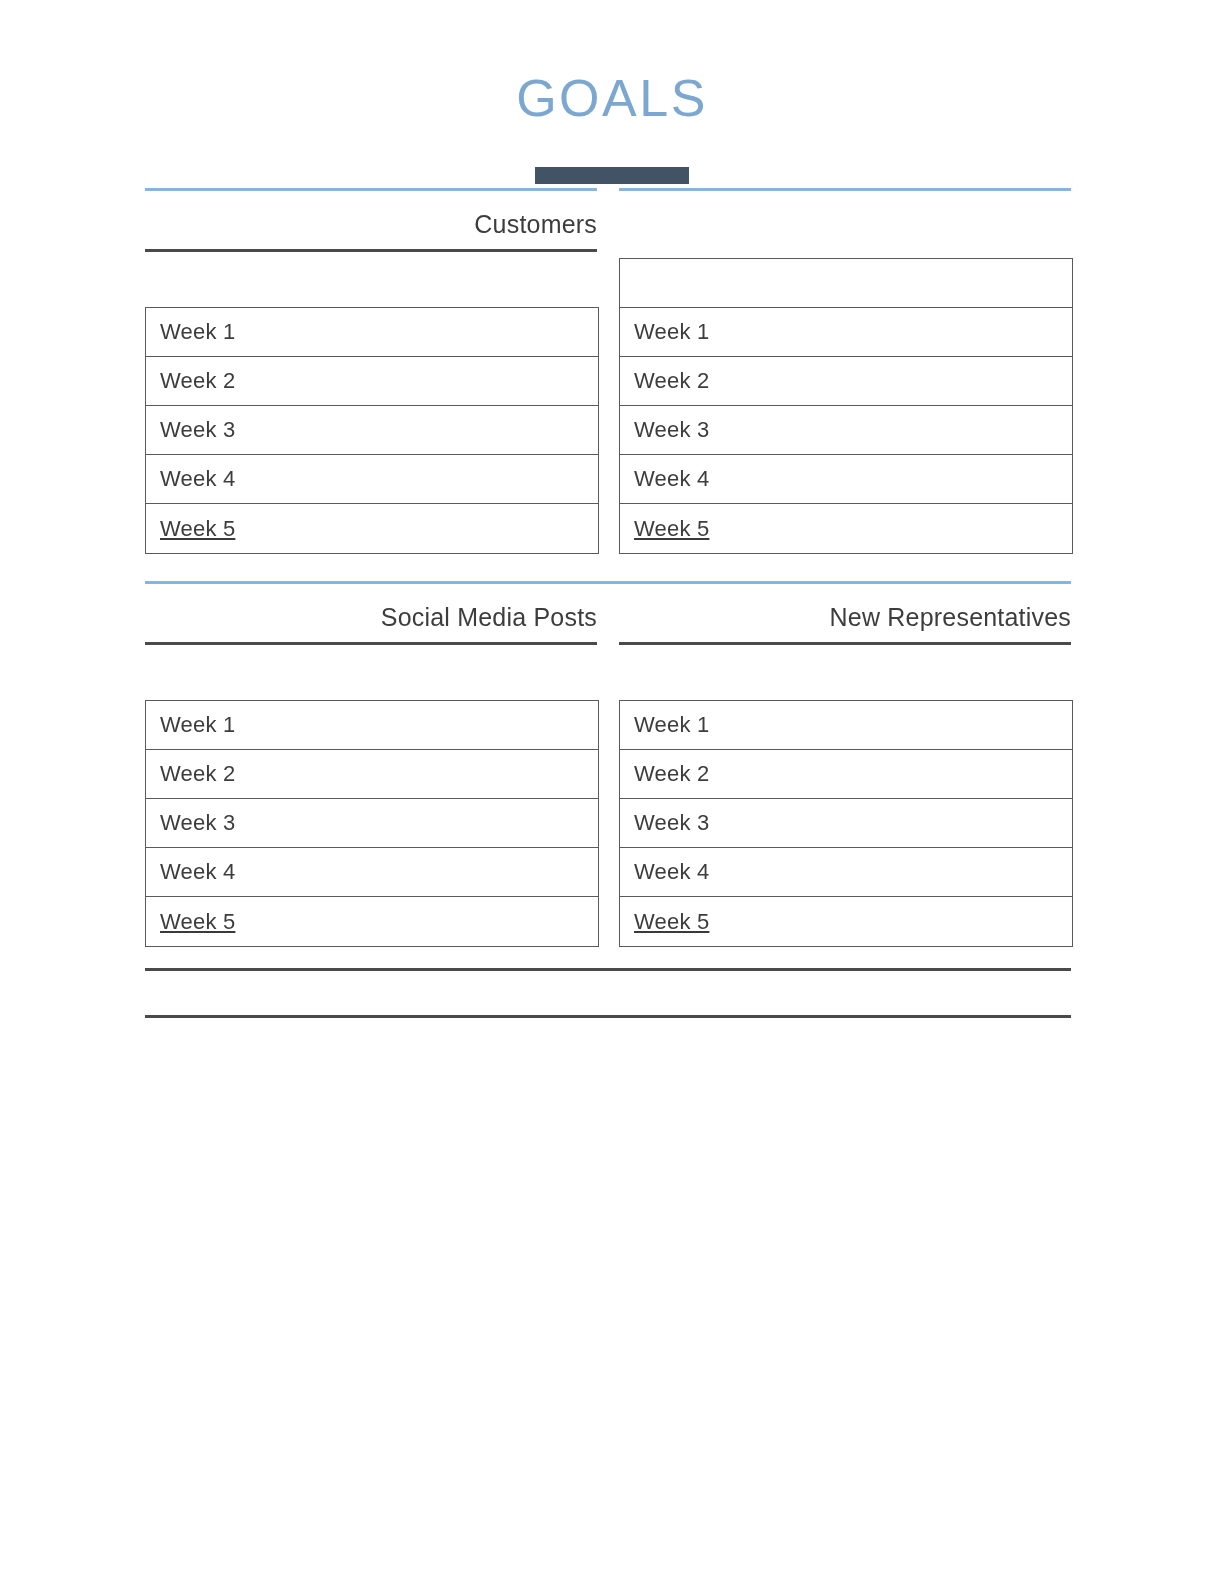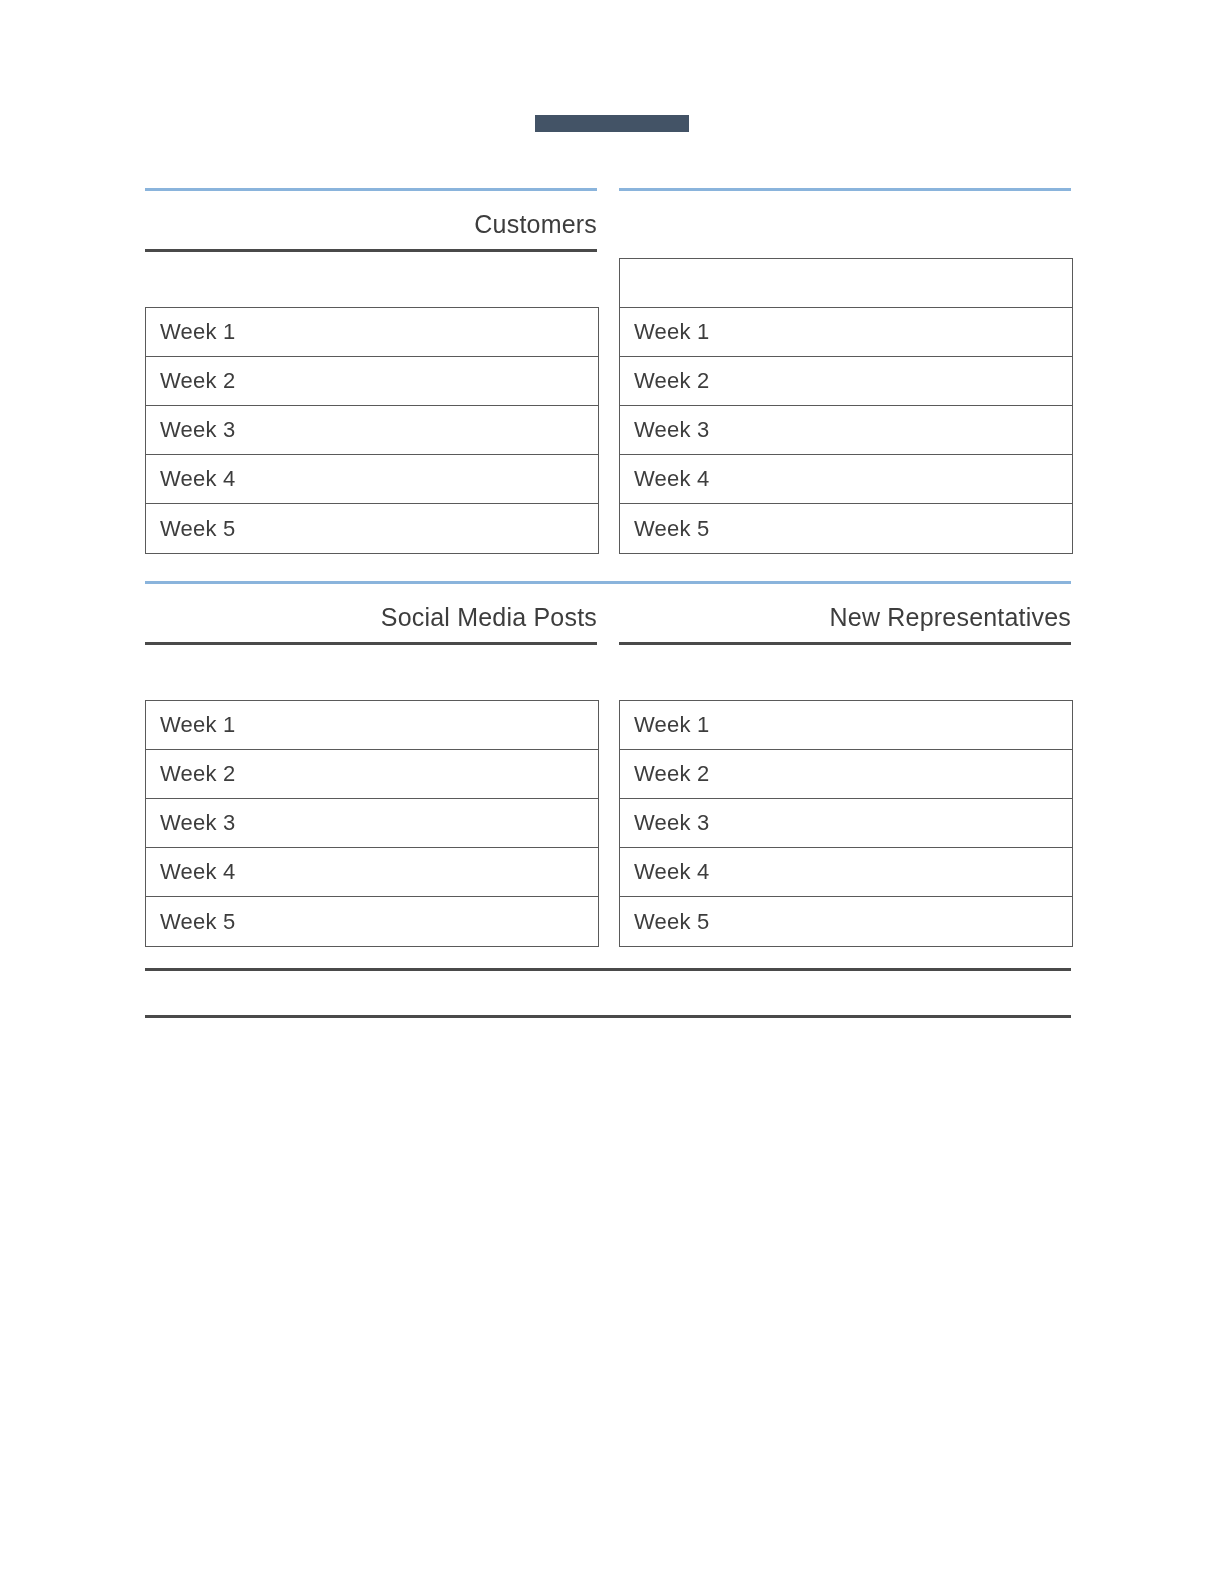--- a/index.html
+++ b/index.html
@@ -111,20 +111,21 @@
   }
   .goal-row {
     height: 49px;
     border-bottom: 1.5px solid #5a5a5a;
     display: flex;
     align-items: center;
     box-sizing: border-box;
   }
   .goal-row:last-child {
     border-bottom: none;
+    text-decoration: underline;
   }
   .goal-row-label {
     font-size: 22px;
     color: #3d3d3d;
     padding-left: 14px;
     letter-spacing: 0.2px;
   }
   .goal-row-empty {
     height: 49px;
     border-bottom: 1.5px solid #5a5a5a;
@@ -149,20 +150,21 @@
     width: 926px;
   }
   .footer-gap { height: 44px; }
 </style>
 </head>
 <body>
 
 <div class="page">
 
   <div class="title-block">
+    <h1 class="page-title">GOALS</h1>
     <div class="title-rule"></div>
   </div>
 
   <div class="section" id="section-goals-1">
 
     <div class="hdr-blue-row">
       <div class="hdr-blue-seg left"></div>
       <div class="hdr-blue-seg right"></div>
     </div>
 

